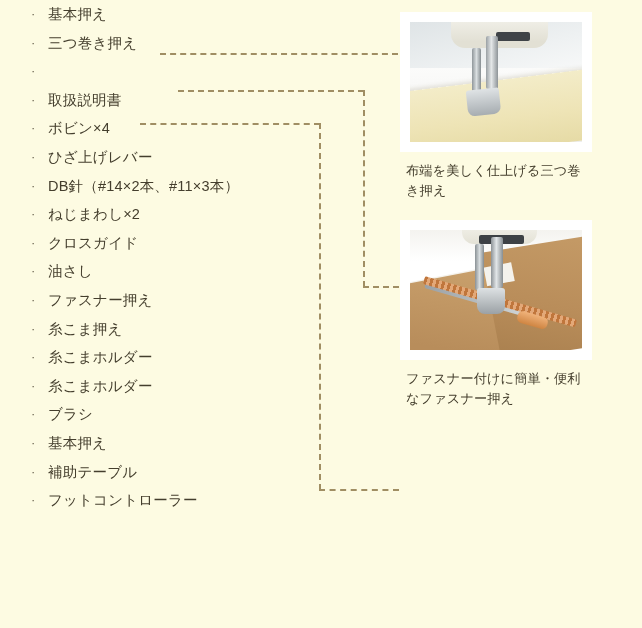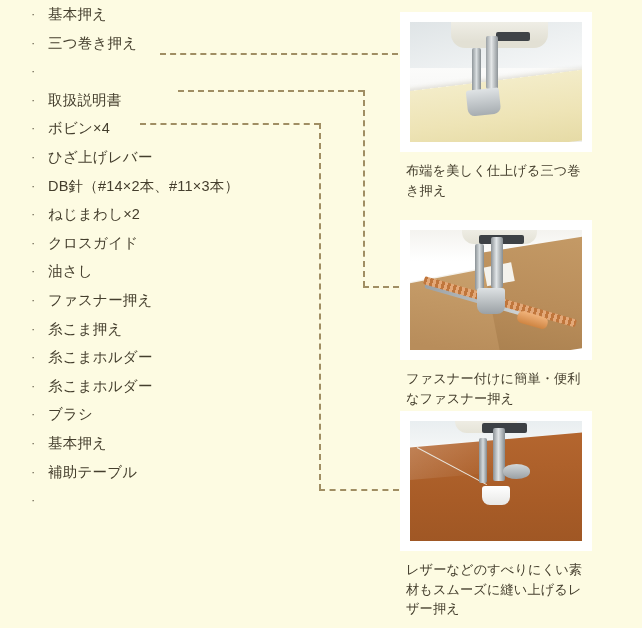--- a/index.html
+++ b/index.html
@@ -268,20 +268,21 @@
     <li>
       <span class="bullet">·</span>
       <span>基本押え</span>
     </li>
     <li>
       <span class="bullet">·</span>
       <span>補助テーブル</span>
     </li>
     <li>
       <span class="bullet">·</span>
+      <span>フットコントローラー</span>
     </li>
   </ul>
 
   <div class="photo-card" id="card-0">
     <div class="photo-frame">
       <div class="photo-inner" aria-label="三つ巻き押えの写真">
         <div class="scene">
           <div class="s1-bg"></div>
           <div class="s1-wall"></div>
           <div class="s1-machine"></div>
@@ -315,35 +316,14 @@
           <div class="s2-clamp"></div>
           <div class="s2-shaft2"></div>
           <div class="s2-shaft"></div>
           <div class="s2-foot"></div>
         </div>
       </div>
     </div>
     <div class="caption">ファスナー付けに簡単・便利なファスナー押え</div>
   </div>
 
-  <div class="photo-card" id="card-2">
-    <div class="photo-frame">
-      <div class="photo-inner" aria-label="レザー押えの写真">
-        <div class="scene">
-          <div class="s3-bg"></div>
-          <div class="s3-wall"></div>
-          <div class="s3-machine"></div>
-          <div class="s3-dial"></div>
-          <div class="s3-leather"></div>
-          <div class="s3-sheen"></div>
-          <div class="s3-thread"></div>
-          <div class="s3-clamp"></div>
-          <div class="s3-shaft2"></div>
-          <div class="s3-shaft"></div>
-          <div class="s3-knob"></div>
-          <div class="s3-foot"></div>
-        </div>
-      </div>
-    </div>
-    <div class="caption">レザーなどのすべりにくい素材もスムーズに縫い上げるレザー押え</div>
-  </div>
 
 </div>
 
 </body></html>

